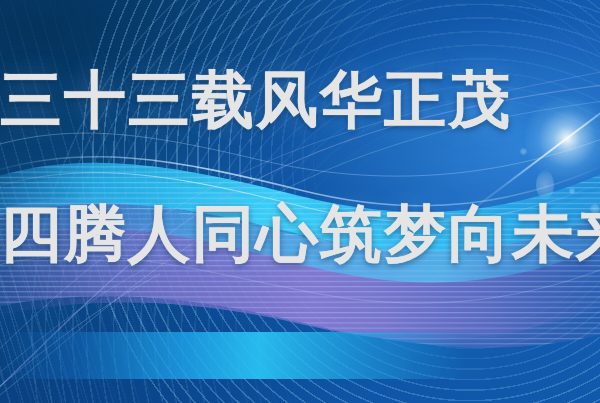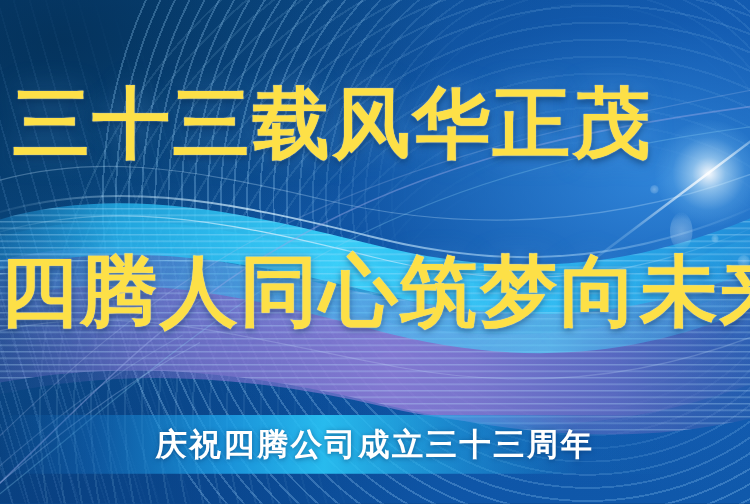--- a/index.html
+++ b/index.html
@@ -132,22 +132,22 @@
       rgba(32,160,225,0.62) 68%,
       rgba(20,105,180,0.25) 86%,
       rgba(12,75,145,0.0) 100%);
     pointer-events: none;
   }
 
   
   .headline {
     position: absolute;
     left: 0; width: 532px;
-    text-align: center;
-    color: #fde047;
+    text-align: left;
+    color: #e5e5e5;
     font-weight: 700;
     letter-spacing: 1px;
     white-space: nowrap;
     text-shadow:
       0 0 1px rgba(255,255,255,0.9),
       0 2px 6px rgba(4,38,80,0.55),
       0 0 22px rgba(120,195,255,0.35);
   }
   #headline-1 {
     top: 62px;
@@ -274,15 +274,14 @@
   <div class="bokeh" style="left:569px; top:188px; width:6px; height:6px;"></div>
   <div class="bokeh" style="left:590px; top:204px; width:10px; height:10px;"></div>
   <div class="bokeh" style="left:520px; top:148px; width:7px; height:7px;"></div>
 
   <div class="sub-band"></div>
 
   <div id="headline-1" class="headline">三十三载风华正茂</div>
 
   <div id="headline-2" class="headline">四腾人同心筑梦向未来</div>
 
-  <div id="subtitle">庆祝四腾公司成立三十三周年</div>
 
 </div>
 
 </body></html>

